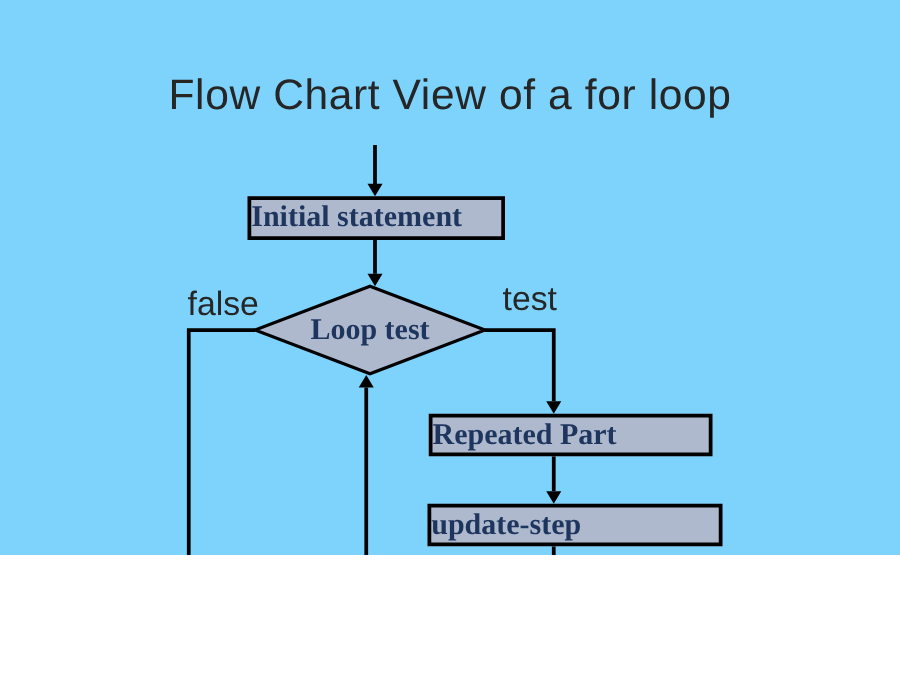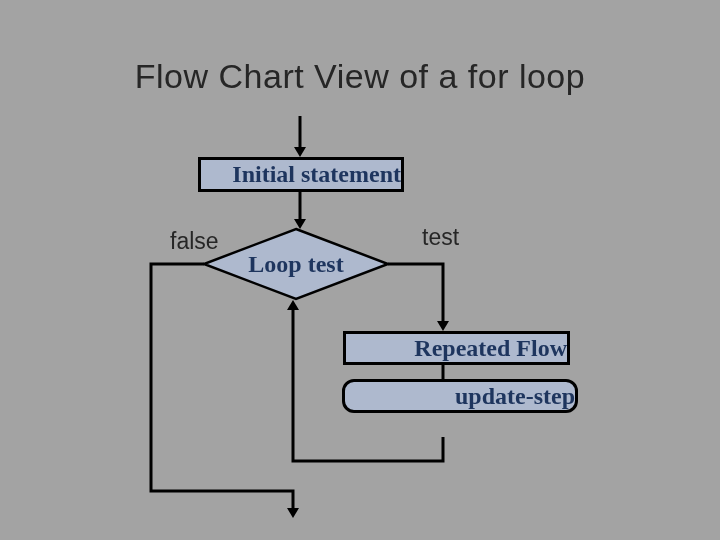--- a/index.html
+++ b/index.html
@@ -3,22 +3,22 @@
 <meta charset="utf-8">
 <style>
   html, body {
     margin: 0;
     padding: 0;
     background: #ffffff;
   }
   #slide {
     position: relative;
     width: 720px;
-    height: 540px;
-    background: #a3a3a3;
+    height: 444px;
+    background: #7dd3fc;
     overflow: hidden;
     font-family: "Liberation Sans", sans-serif;
   }
   #title {
     position: absolute;
     left: 0;
     top: 57px;
     width: 720px;
     text-align: center;
     font-size: 34px;
@@ -32,48 +32,47 @@
     top: 0;
     pointer-events: none;
   }
   .flow-box {
     position: absolute;
     box-sizing: border-box;
     background: #aeb9ce;
     border: 3px solid #000000;
     display: flex;
     align-items: center;
-    justify-content: flex-end;
+    justify-content: flex-start;
     font-family: "Liberation Serif", serif;
     font-weight: bold;
     font-size: 24px;
     color: #1e355e;
   }
   #box-initial  { left: 198px; top: 157px; width: 206px; height: 35px; }
   #box-repeated { left: 343px; top: 331px; width: 227px; height: 34px; }
-  #box-update   { left: 342px; top: 379px; width: 236px; height: 34px; border-radius: 12px; }
+  #box-update   { left: 342px; top: 403px; width: 236px; height: 34px; }
   #diamond-label {
     position: absolute;
     left: 196px;
     top: 250px;
     width: 200px;
     height: 28px;
     display: flex;
     align-items: flex-end;
     justify-content: center;
     font-family: "Liberation Serif", serif;
     font-weight: bold;
     font-size: 24px;
     color: #1e355e;
   }
   .branch-label {
     position: absolute;
-    font-size: 23px;
+    font-size: 27px;
     color: #262626;
-    margin-left: 20px;
   }
   #label-false { left: 150px; top: 228px; }
   #label-true  { left: 402px; top: 224px; }
 </style>
 </head>
 <body>
 
 <div id="slide">
 
   <div id="title">Flow Chart View of a for loop</div>
@@ -103,21 +102,21 @@
 
   <div id="box-initial" class="flow-box">
     <span>Initial statement</span>
   </div>
 
   <div id="diamond-label">
     <span>Loop test</span>
   </div>
 
   <div id="box-repeated" class="flow-box">
-    <span>Repeated Flow</span>
+    <span>Repeated Part</span>
   </div>
 
   <div id="box-update" class="flow-box">
     <span>update-step</span>
   </div>
 
   <div id="label-false" class="branch-label">false</div>
 
   <div id="label-true" class="branch-label">test</div>
 

